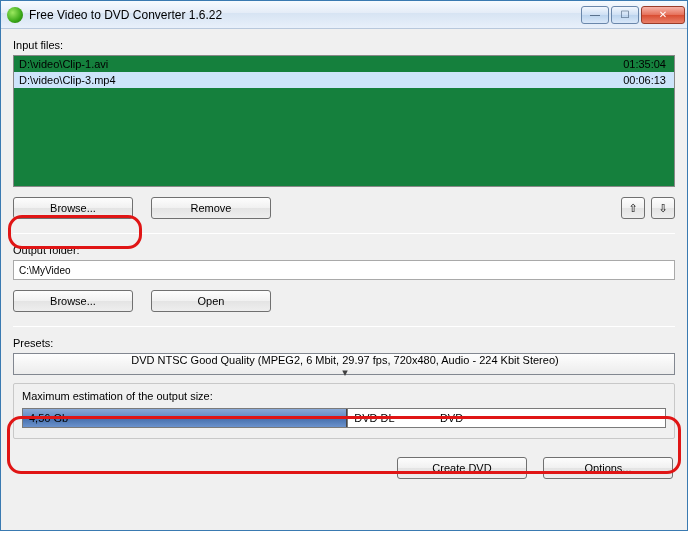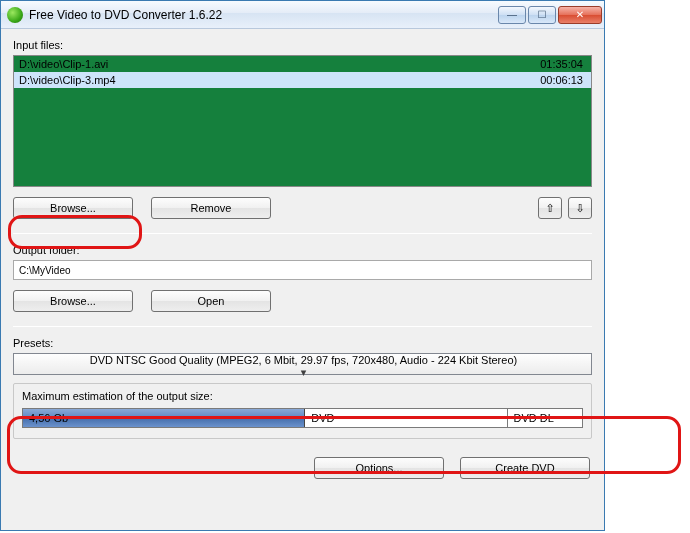--- a/index.html
+++ b/index.html
@@ -5,21 +5,21 @@
   * { box-sizing: border-box; margin: 0; padding: 0; }
   body {
     font-family: Tahoma, Arial, sans-serif;
     font-size: 11px;
     background: #fff;
     width: 690px;
     height: 533px;
     position: relative;
   }
   .window {
-    width: 605px;
+    width: 688px;
     height: 531px;
     border: 1px solid #3a7ab1;
     background: #f0f0f0;
     position: relative;
   }
   .titlebar {
     height: 28px;
     background: linear-gradient(to bottom, #f7fbff 0%, #e4ecf7 45%, #d7e4f3 46%, #e8f0fa 100%);
     border-bottom: 1px solid #b8c8dc;
     display: flex;
@@ -191,26 +191,26 @@
     <div class="section-label">Presets:</div>
     <div class="select-box">
       <span>DVD NTSC Good Quality (MPEG2, 6 Mbit, 29.97 fps, 720x480, Audio - 224 Kbit Stereo)</span>
       <span class="select-arrow">▾</span>
     </div>
 
     <div class="group-box" style="margin-top:8px;">
       <div class="section-label">Maximum estimation of the output size:</div>
       <div class="size-bar">
         <div class="size-filled"><span>4,56 Gb</span></div>
+        <div class="size-seg dl">DVD DL</div>
         <div class="size-seg dvd">DVD</div>
-        <div class="size-seg dl">DVD DL</div>
       </div>
     </div>
 
     <div class="highlight-box" style="left:6px; top:415px; width:674px; height:58px;"></div>
 
     <div class="bottom-row">
+      <button class="btn wide">Create DVD</button>
       <button class="btn wide">Options...</button>
-      <button class="btn wide">Create DVD</button>
     </div>
 
   </div>
 </div>
 
 </body></html>

